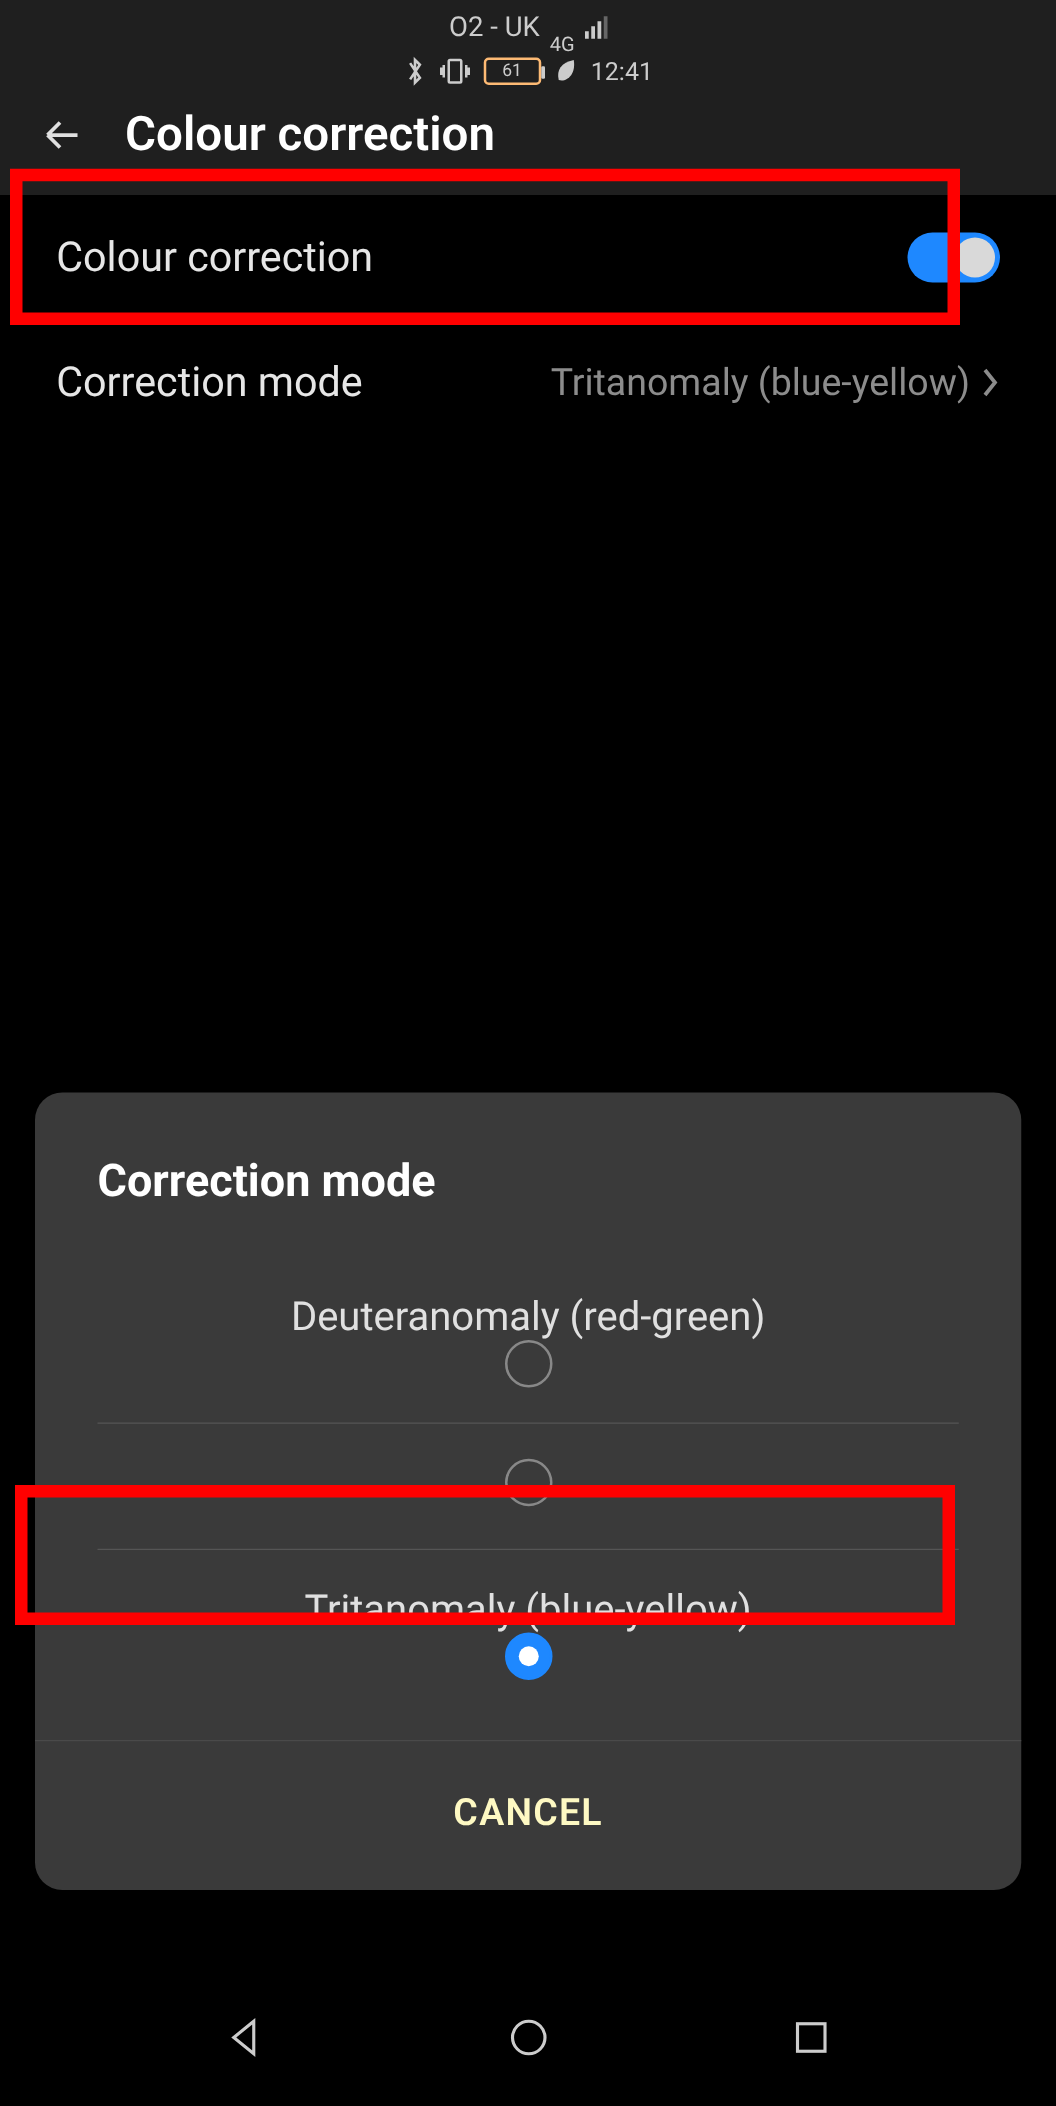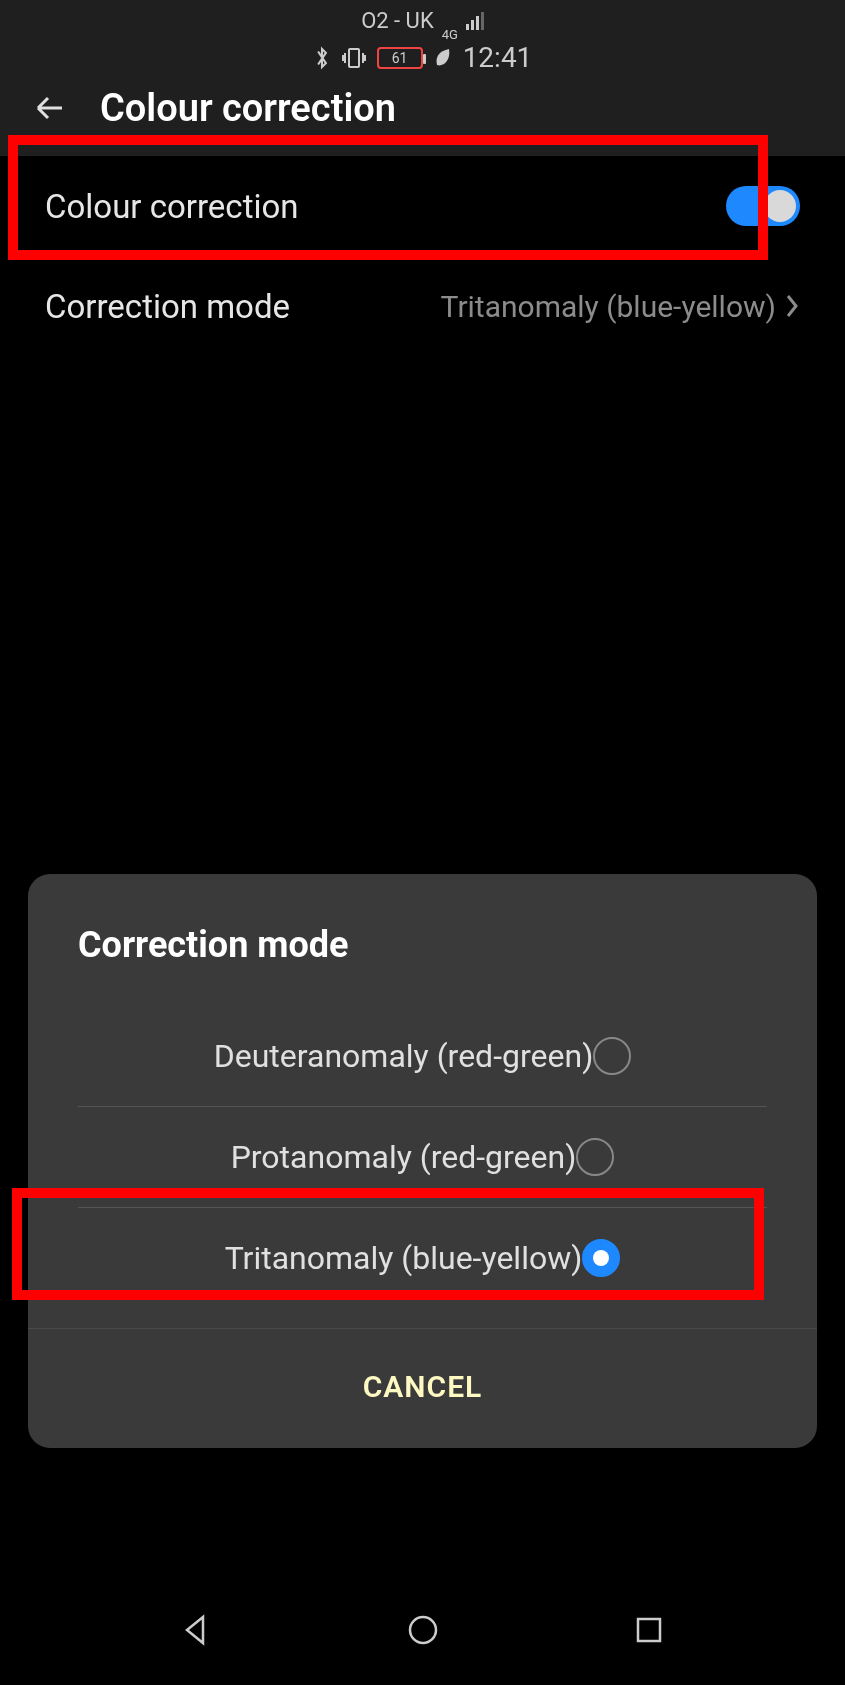--- a/index.html
+++ b/index.html
@@ -6,28 +6,28 @@
   html, body { width: 845px; height: 1685px; background: #000; font-family: -apple-system, Roboto, "Segoe UI", sans-serif; color: #fff; overflow: hidden; position: relative; }
   .screen { width: 845px; height: 1685px; position: relative; background: #000; }
 
   
   .status-bar {
     height: 60px; display: flex; align-items: center; justify-content: space-between;
     padding: 0 30px; color: #ccc; font-size: 22px; background: #1f1f1f; flex-direction: column;
   }
   .status-left { display: flex; align-items: center; gap: 6px; }
   .status-right { display: flex; align-items: center; gap: 10px; }
-  .sig-sup { font-size: 13px; line-height: 1; margin-left: 2px; margin-top: 28px; }
+  .sig-sup { font-size: 16px; line-height: 1; margin-left: 2px; margin-top: 28px; }
   .sig-bars { display: inline-flex; align-items: flex-end; gap: 2px; margin-left: 2px;}
   .sig-bars span { width: 3px; background: #ccc; display: inline-block; }
   .sig-bars span:nth-child(1){height:6px;}
   .sig-bars span:nth-child(2){height:10px;}
   .sig-bars span:nth-child(3){height:14px;}
   .sig-bars span:nth-child(4){height:18px; background:#666;}
-  .batt { border:2px solid #ef4444; border-radius:4px; width:46px; height:22px; position:relative; display:inline-flex; align-items:center; justify-content:center; font-size:14px;}
+  .batt { border:2px solid #fdba74; border-radius:4px; width:46px; height:22px; position:relative; display:inline-flex; align-items:center; justify-content:center; font-size:14px;}
   .batt::after{content:""; position:absolute; right:-5px; top:5px; width:3px; height:10px; background:#ccc; border-radius:1px;}
 
   
   .header {
     height: 96px; display: flex; align-items: center; padding: 0 20px;
     background: #1f1f1f;
   }
   .back-btn { width: 60px; height: 60px; display:flex; align-items:center; justify-content:center; }
   .header-title { font-size: 38px; font-weight: 600; margin-left: 20px; color:#fff; }
 
@@ -48,22 +48,22 @@
   .hl-2 { position: absolute; left: 12px; top: 1188px; width: 752px; height: 112px; border: 10px solid #ff0000; pointer-events:none; }
 
   
   .dialog {
     position: absolute; left: 28px; right: 28px; top: 874px;
     background: #3a3a3a; border-radius: 22px; padding: 0;
     box-shadow: 0 4px 30px rgba(0,0,0,.5);
   }
   .dialog-title { font-size: 36px; font-weight: 700; padding: 50px 50px 40px; color:#fff;}
   .opt-row {
-    display:flex; align-items:center; justify-content:center;
-    padding: 28px 64px; min-height: 100px;
+    display:flex; align-items:center; justify-content:space-between;
+    padding: 28px 50px; min-height: 100px; flex-direction: column;
   }
   .opt-sep { height:1px; background:#555; margin: 0 50px; }
   .opt-label { font-size: 32px; color:#e0e0e0; }
   .radio { width: 38px; height: 38px; border-radius: 50%; border: 2px solid #888; position:relative; }
   .radio.selected { border-color: #1e88ff; background:#1e88ff; }
   .radio.selected::after { content:""; position:absolute; top:50%; left:50%; transform:translate(-50%,-50%); width:16px; height:16px; background:#fff; border-radius:50%; }
   .dialog-cancel {
     text-align:center; padding: 40px 0 44px; font-size: 30px; font-weight:600; color:#fef9c3; letter-spacing:1px;
     border-top: 1px solid #4a4a4a; margin-top: 20px;
   }
@@ -107,21 +107,21 @@
           </svg>
       </span>
       <span class="batt">
           <span>61</span>
         </span>
       <span>
         <svg width="20" height="22" viewBox="0 0 20 22" fill="#ccc">
             <path d="M16 2 C6 4 2 10 4 18 C10 20 18 14 16 2 Z"></path>
           </svg>
       </span>
-      <span style="font-size:28px;">12:41</span>
+      <span style="font-size:20px;">12:41</span>
     </div>
   </div>
 
   <div class="header">
     <div class="back-btn">
       <svg width="40" height="40" viewBox="0 0 40 40" stroke="#e0e0e0" stroke-width="3" fill="none">
         <path d="M32 20 H8 M8 20 L18 10 M8 20 L18 30"></path>
       </svg>
     </div>
     <div class="header-title">Colour correction</div>
@@ -149,21 +149,20 @@
   <div class="dialog">
     <div class="dialog-title">Correction mode</div>
 
     <div class="opt-row">
       <div class="opt-label">Deuteranomaly (red-green)</div>
       <div class="radio"></div>
     </div>
     <div class="opt-sep"></div>
 
     <div class="opt-row">
-      <div class="opt-label">Protanomaly (red-green)</div>
       <div class="radio"></div>
     </div>
     <div class="opt-sep"></div>
 
     <div class="opt-row">
       <div class="opt-label">Tritanomaly (blue-yellow)</div>
       <div class="radio selected"></div>
     </div>
 
     <div class="dialog-cancel">CANCEL</div>

